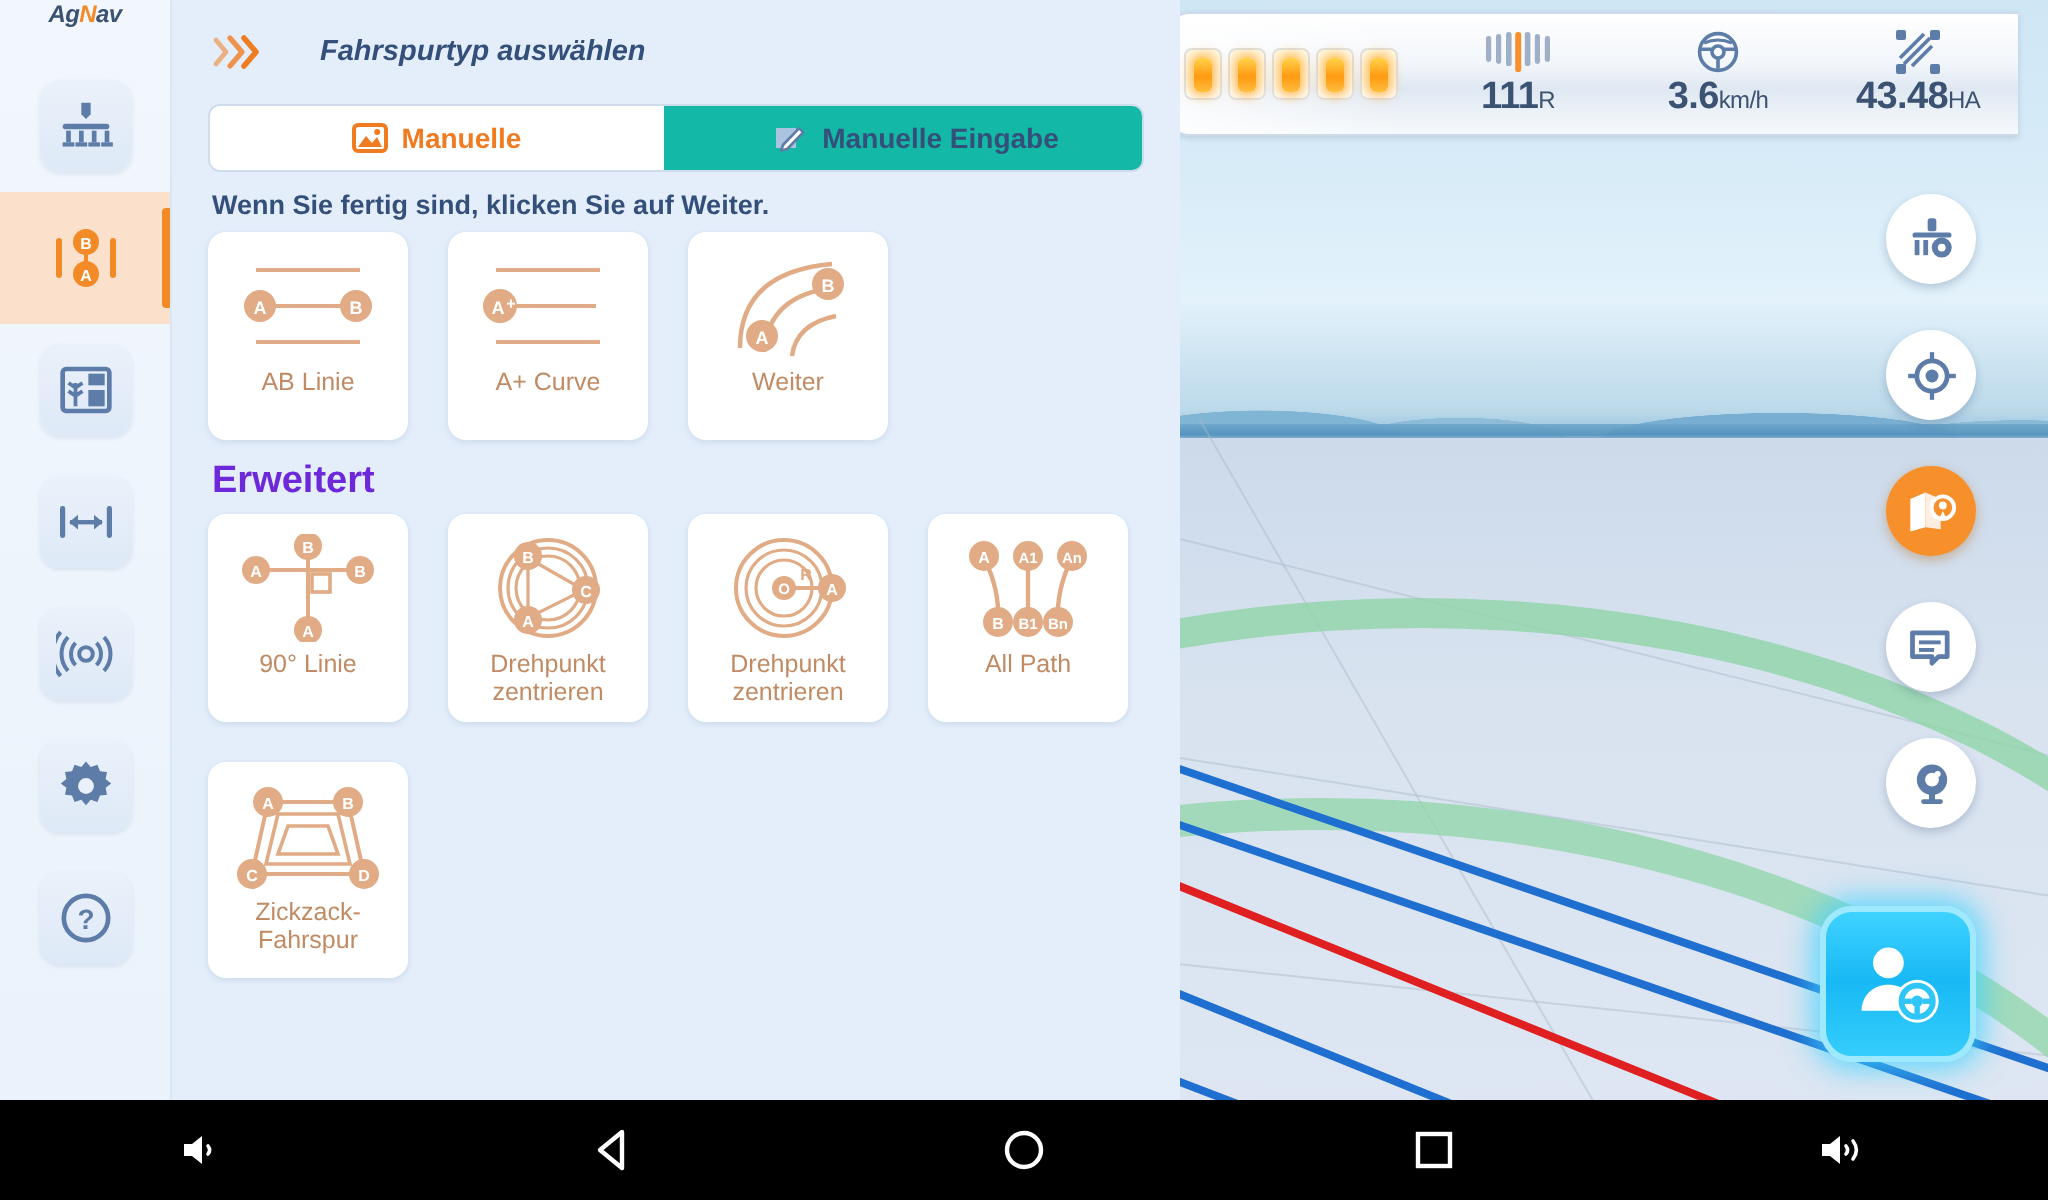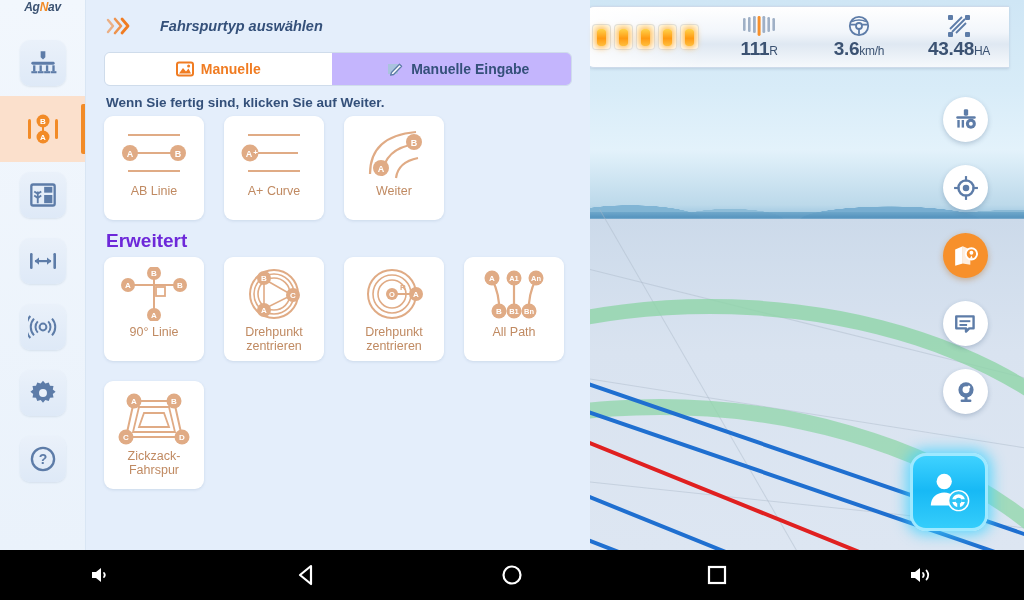--- a/index.html
+++ b/index.html
@@ -112,21 +112,21 @@
 
   .tabs {
     display:flex; height:34px; border:1px solid #cfdceb; border-radius:6px; overflow:hidden;
     background:#dbe6f4;
   }
   .tab {
     flex:1; display:flex; align-items:center; justify-content:center; gap:7px;
     font-size:14px; font-weight:bold; cursor:pointer;
   }
   .tab.active { background:#ffffff; color:#f07c22; }
-  .tab.inactive { background:#c4b5fd; color:#34507a;padding-left:13px; }
+  .tab.inactive { background:#14b8a6; color:#34507a;padding-left:13px; }
 
   .hint { font-size:13.5px; font-weight:bold; color:#34507a; margin:9px 0 6px 2px; }
   .section-title { font-size:19px; font-weight:bold; color:#6d28d9; margin:10px 0 5px 2px; }
 
   .cards { display:flex; gap:20px; }
   .card {
     width:100px; height:104px; background:#fff; border-radius:9px;
     box-shadow:0 1px 3px rgba(90,120,160,.18);
     display:flex; flex-direction:column; align-items:center; cursor:pointer;
     padding-top:8px;

